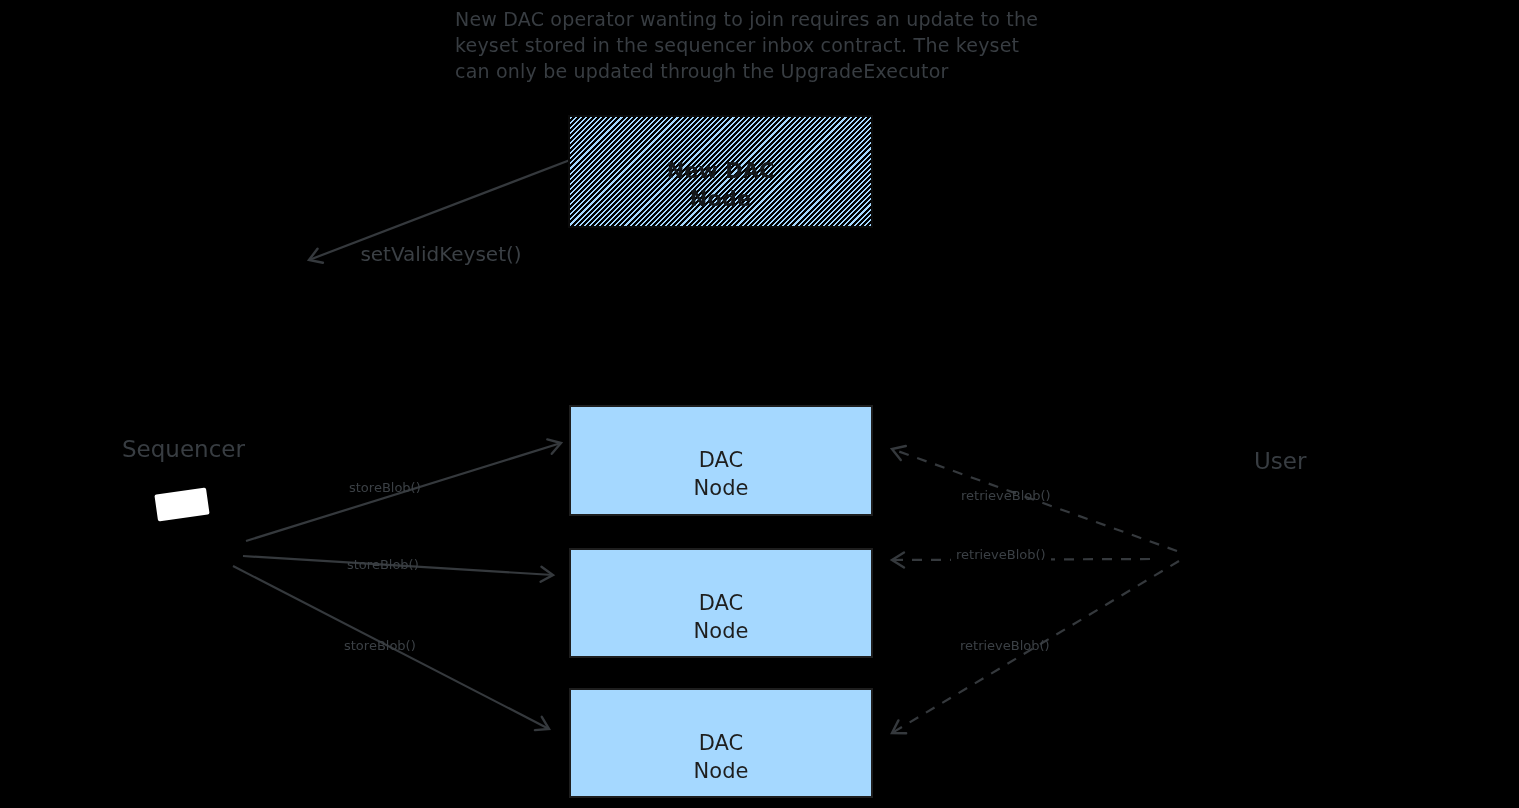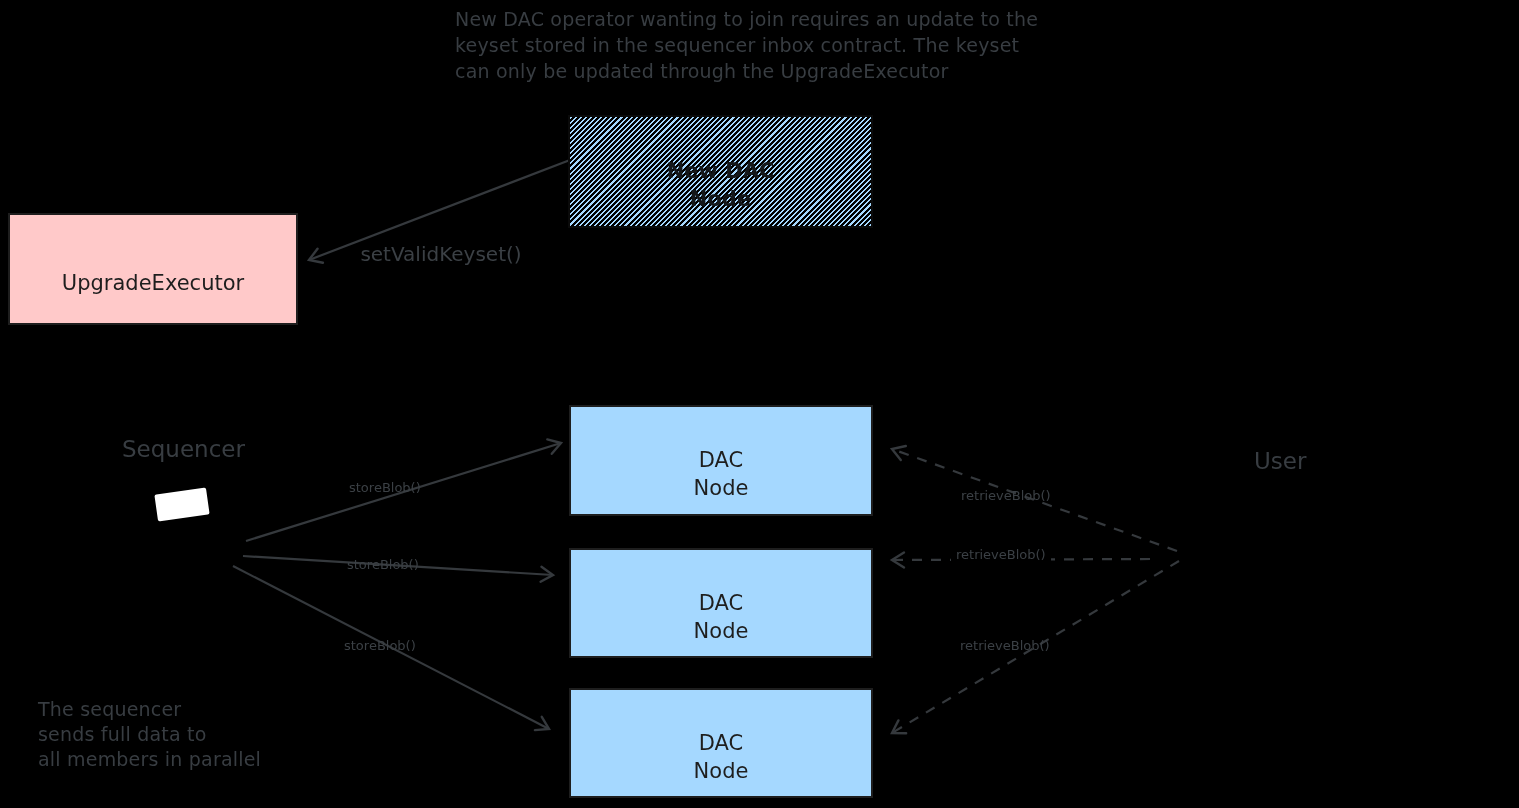--- a/index.html
+++ b/index.html
@@ -114,32 +114,26 @@
     <line x1="1177" y1="551" x2="892" y2="449" stroke="#35393d" stroke-width="2.2" stroke-dasharray="10 9" marker-end="url(#chev)"></line>
     <line x1="1150" y1="559" x2="892" y2="560" stroke="#35393d" stroke-width="2.2" stroke-dasharray="10 9" marker-end="url(#chev)"></line>
     <line x1="1179" y1="561" x2="892" y2="733" stroke="#35393d" stroke-width="2.2" stroke-dasharray="10 9" marker-end="url(#chev)"></line>
   </svg>
 
   <div class="note" style="left:455px; top:6px;">New DAC operator wanting to join requires an update to the
 keyset stored in the sequencer inbox contract. The keyset
 can only be updated through the UpgradeExecutor</div>
 
 
-  <div class="note" style="left:38px; top:697px; line-height:25px;">The sequencer
-sends full data to
-all members in parallel</div>
 
   <div class="box box-hatched">
     <span class="box-label">New DAC
 Node</span>
   </div>
 
-  <div class="box box-pink">
-    <span class="box-label">UpgradeExecutor</span>
-  </div>
 
   <div class="box box-blue dac-1">
     <span class="box-label">DAC
 Node</span>
   </div>
 
   <div class="box box-blue dac-2">
     <span class="box-label">DAC
 Node</span>
   </div>

